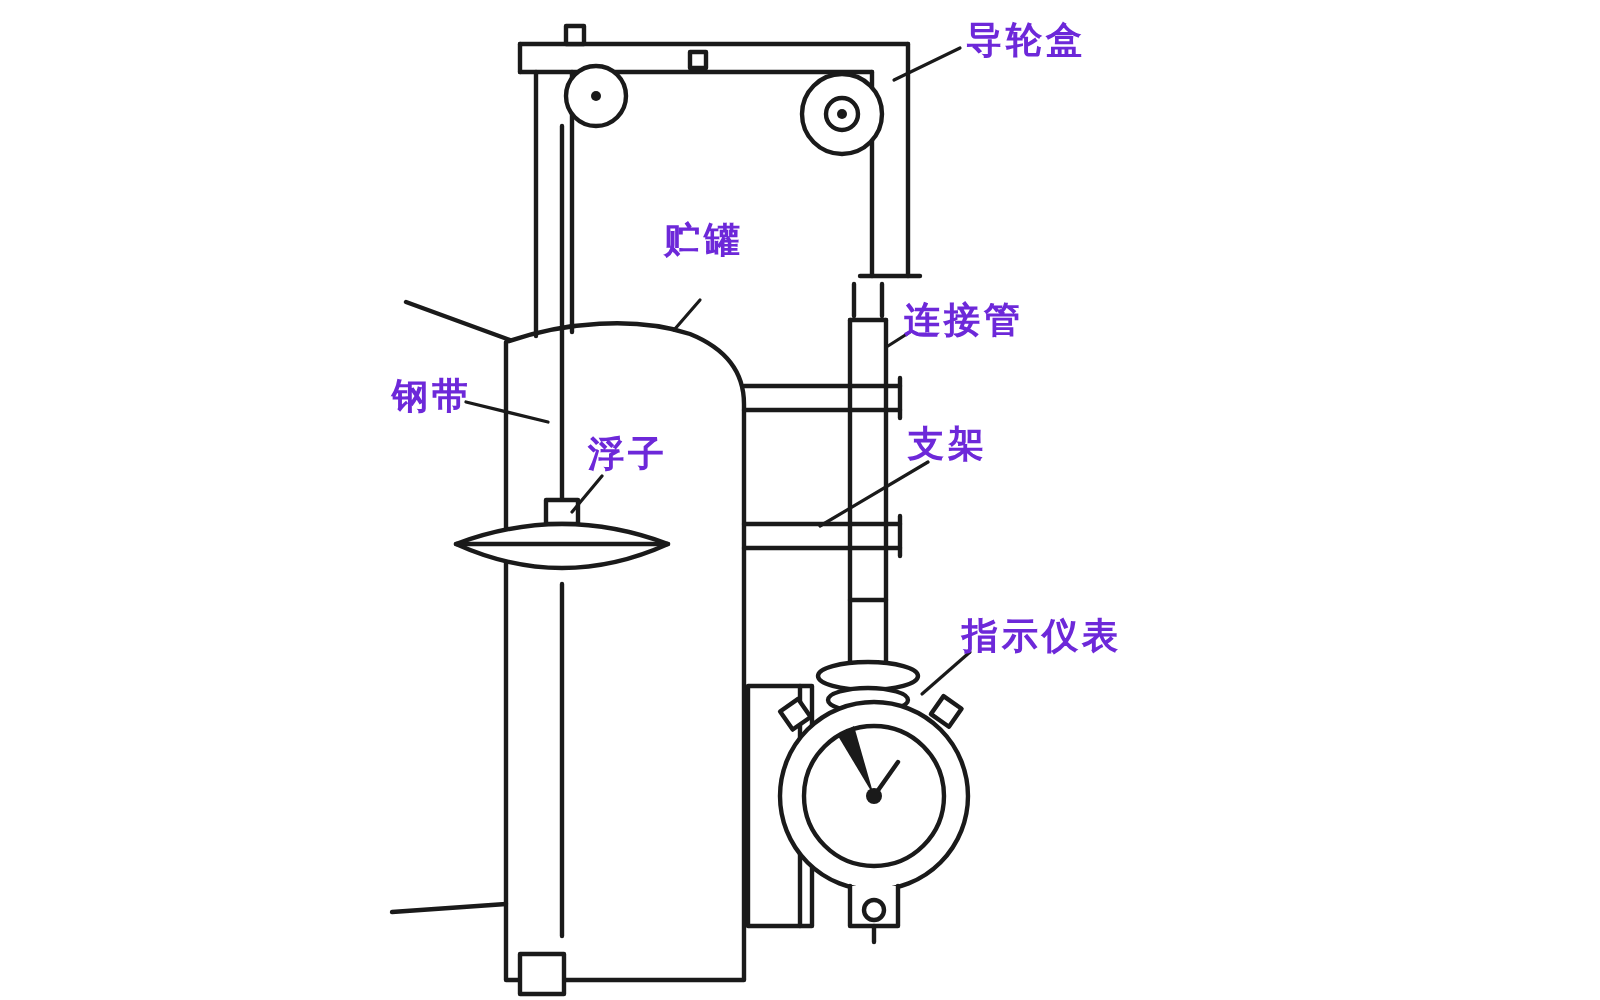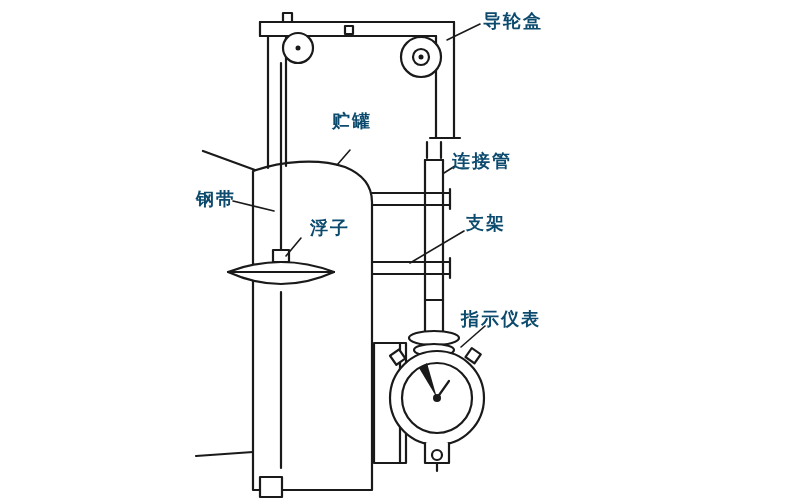--- a/index.html
+++ b/index.html
@@ -9,21 +9,21 @@
     font-family:"DejaVu Sans","Liberation Sans",sans-serif;
   }
   #stage{position:absolute;left:0;top:0;width:800px;height:500px;}
   svg{position:absolute;left:0;top:0;}
   .ln{stroke:#1a1a1a;stroke-width:2.2;fill:none;stroke-linecap:round;stroke-linejoin:round;}
   .thin{stroke:#1a1a1a;stroke-width:1.6;fill:none;stroke-linecap:round;}
   .fillw{fill:#ffffff;}
   .ink{fill:#1a1a1a;stroke:none;}
   .label{
     position:absolute;
-    font-size:18px;font-weight:700;color:#0c4a6e;
+    font-size:18px;font-weight:700;color:#6d28d9;
     letter-spacing:2px;white-space:nowrap;line-height:1;
     user-select:none;
   }
 </style>
 </head>
 <body>
 
 <div id="stage">
 
   <svg width="800" height="500" viewBox="0 0 800 500">
@@ -117,19 +117,19 @@
   </svg>
 
   <div class="label" style="left:483px;top:12px">导轮盒</div>
 
   <div class="label" style="left:332px;top:112px">贮罐</div>
 
   <div class="label" style="left:452px;top:152px">连接管</div>
 
   <div class="label" style="left:196px;top:190px">钢带</div>
 
-  <div class="label" style="left:310px;top:219px">浮子</div>
+  <div class="label" style="left:294px;top:219px">浮子</div>
 
-  <div class="label" style="left:466px;top:214px">支架</div>
+  <div class="label" style="left:454px;top:214px">支架</div>
 
-  <div class="label" style="left:461px;top:310px">指示仪表</div>
+  <div class="label" style="left:481px;top:310px">指示仪表</div>
 
 </div>
 
 </body></html>

